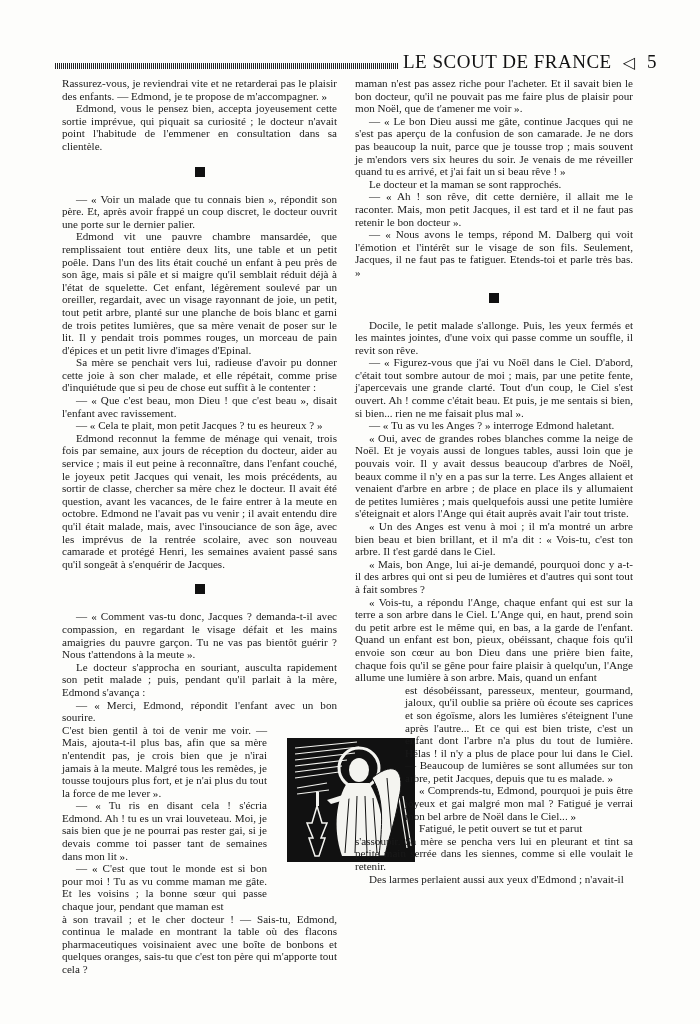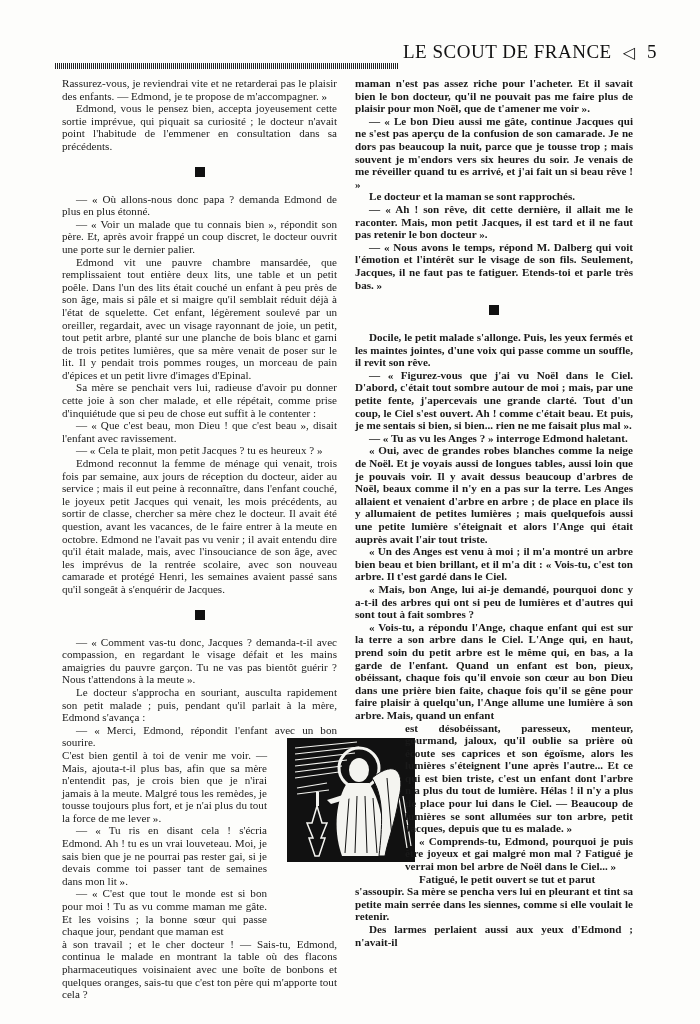--- a/index.html
+++ b/index.html
@@ -5,56 +5,55 @@
   html, body { margin:0; padding:0; }
   body {
     width:700px; height:1024px; background:#fdfdfb; position:relative; overflow:hidden;
     font-family:"DejaVu Serif", serif; color:#1a1a1a;
   }
   .header-rule {
     position:absolute; left:55px; top:63px; width:343px; height:6px;
     background: repeating-linear-gradient(90deg, #222 0 1px, #fff 1px 2px);
   }
   .header-title {
-    position:absolute; left:403px; top:41px; font-size:19px; letter-spacing:0.5px;
+    position:absolute; left:403px; top:51px; font-size:19px; letter-spacing:0.5px;
     font-family:"Liberation Serif", serif; white-space:nowrap; color:#111;
   }
   .col {
     position:absolute; font-family:"Liberation Serif", serif; font-size:11.1px;
     line-height:12.6px; text-align:justify; hyphens:auto;
   }
   .col p { margin:0; text-indent:14px; }
   .col p.noind { text-indent:0; }
   .sep { height:40px; position:relative; }
   .sep .sq { position:absolute; left:50%; top:14px; width:10px; height:10px; margin-left:-5px; background:#111; }
   #col-left { left:62px; top:77px; width:275px; }
-  #col-right { left:355px; top:77px; width:278px;font-weight:bold; }
+  #col-right { left:355px; top:77px; width:278px; }
   .narrow { width:205px; }
   .illus {
     position:absolute; left:287px; top:738px; width:128px; height:124px; background:#111; overflow:hidden;
   }
   .rp-indent { margin-left:50px; }
 </style>
 </head>
 <body>
 
 <div class="header-rule"></div>
 <div class="header-title">
   <span>LE SCOUT DE FRANCE</span>
   <span style="font-family:'DejaVu Sans',sans-serif;font-size:16px;margin:0 6px;">◁</span>
   <span>5</span>
 </div>
 
 <div class="col" id="col-left">
   <p class="noind">Rassurez-vous, je reviendrai vite et ne retarderai pas le plaisir des enfants. — Edmond, je te propose de m'accompagner. »</p>
-  <p>Edmond, vous le pensez bien, accepta joyeusement cette sortie imprévue, qui piquait sa curiosité ; le docteur n'avait point l'habitude de l'emmener en consultation dans sa précédents.</p>
+  <p>Edmond, vous le pensez bien, accepta joyeusement cette sortie imprévue, qui piquait sa curiosité ; le docteur n'avait point l'habitude de l'emmener en consultation dans sa clientèle.</p>
   <div class="sep">
       <div class="sq"></div>
     </div>
-  <p>— « Où allons-nous donc papa ? demanda Edmond de plus en plus étonné.</p>
   <p>— « Voir un malade que tu connais bien », répondit son père. Et, après avoir frappé un coup discret, le docteur ouvrit une porte sur le dernier palier.</p>
   <p>Edmond vit une pauvre chambre mansardée, que remplissaient tout entière deux lits, une table et un petit poêle. Dans l'un des lits était couché un enfant à peu près de son âge, mais si pâle et si maigre qu'il semblait réduit déjà à l'état de squelette. Cet enfant, légèrement soulevé par un oreiller, regardait, avec un visage rayonnant de joie, un petit, tout petit arbre, planté sur une planche de bois blanc et garni de trois petites lumières, que sa mère venait de poser sur le lit. Il y pendait trois pommes rouges, un morceau de pain d'épices et un petit livre d'images d'Epinal.</p>
   <p>Sa mère se penchait vers lui, radieuse d'avoir pu donner cette joie à son cher malade, et elle répétait, comme prise d'inquiétude que si peu de chose eut suffit à le contenter :</p>
   <p>— « Que c'est beau, mon Dieu ! que c'est beau », disait l'enfant avec ravissement.</p>
   <p>— « Cela te plait, mon petit Jacques ? tu es heureux ? »</p>
   <p>Edmond reconnut la femme de ménage qui venait, trois fois par semaine, aux jours de réception du docteur, aider au service ; mais il eut peine à reconnaître, dans l'enfant couché, le joyeux petit Jacques qui venait, les mois précédents, au sortir de classe, chercher sa mère chez le docteur. Il avait été question, avant les vacances, de le faire entrer à la meute en octobre. Edmond ne l'avait pas vu venir ; il avait entendu dire qu'il était malade, mais, avec l'insouciance de son âge, avec les imprévus de la rentrée scolaire, avec son nouveau camarade et protégé Henri, les semaines avaient passé sans qu'il songeât à s'enquérir de Jacques.</p>
   <div class="sep">
       <div class="sq"></div>
     </div>
   <p>— « Comment vas-tu donc, Jacques ? demanda-t-il avec compassion, en regardant le visage défait et les mains amaigries du pauvre garçon. Tu ne vas pas bientôt guérir ? Nous t'attendons à la meute ».</p>

